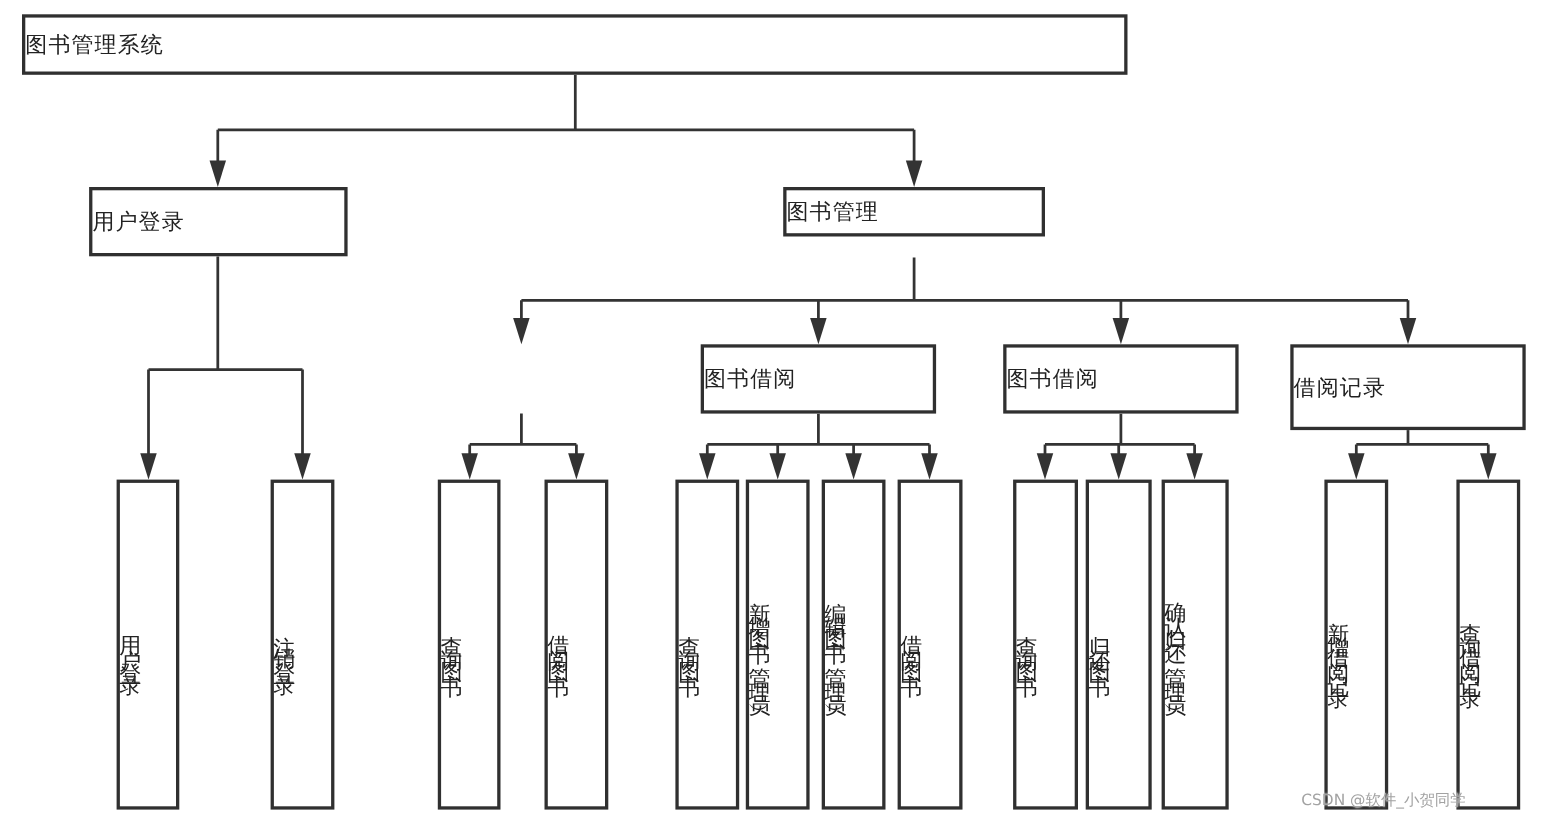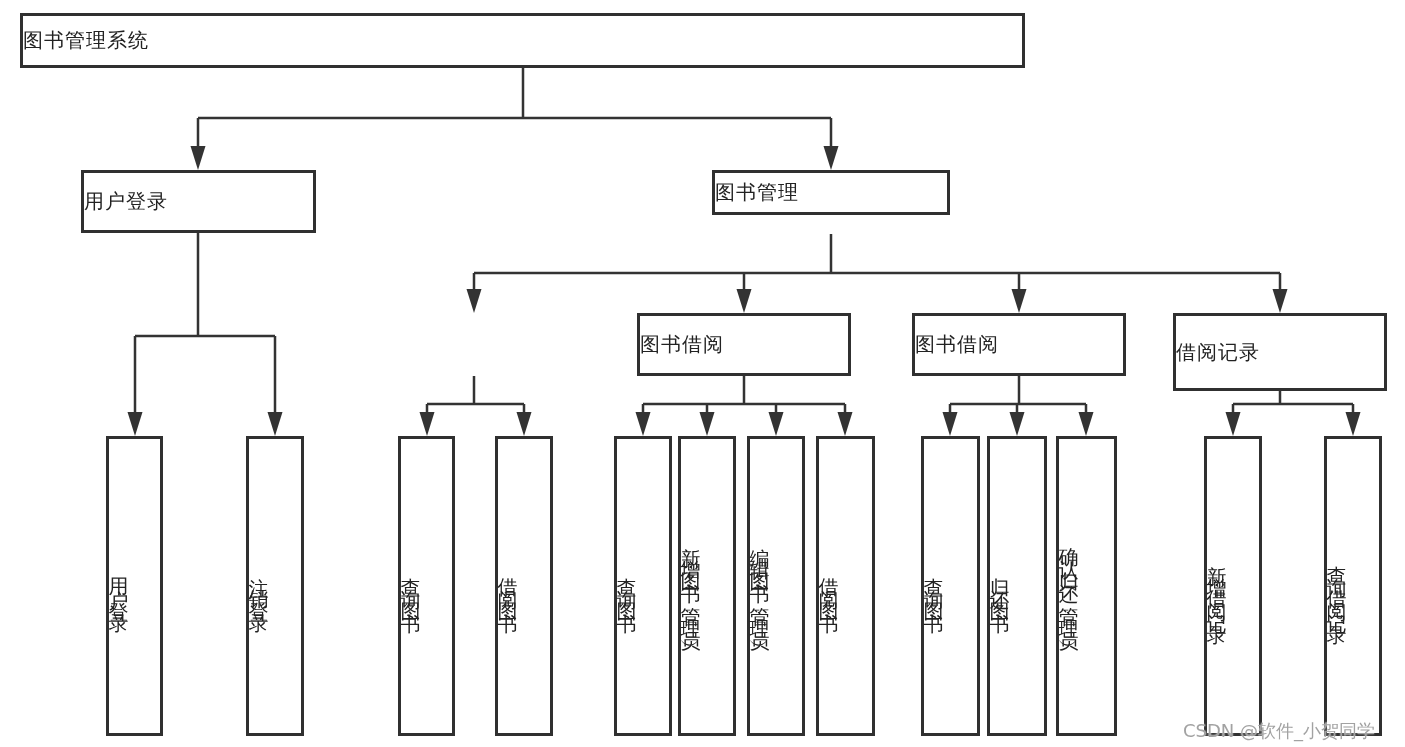--- a/index.html
+++ b/index.html
@@ -37,21 +37,21 @@
     text-orientation: mixed;
     font-size: 20px;
     letter-spacing: 12px;
     line-height: 1;
     white-space: nowrap;
   }
   .watermark {
     position: absolute;
     left: 1183px;
     top: 719px;
-    font-size: 18px;
+    font-size: 14px;
     color: #a2a2a2;
     white-space: nowrap;
     text-shadow: 0 0 2px #ffffff;
   }
 </style>
 </head>
 <body>
 
 <div class="canvas">
 

